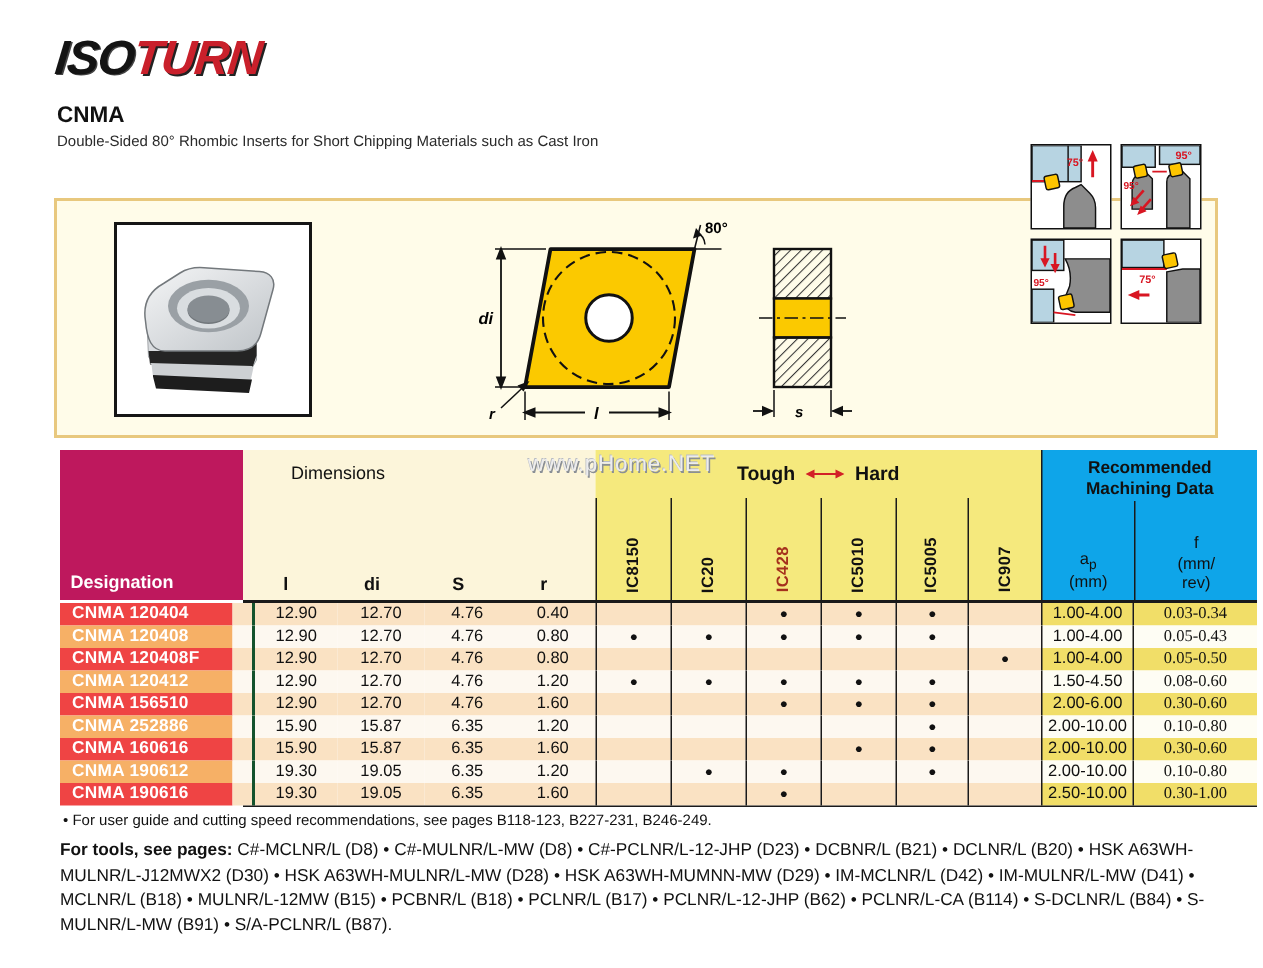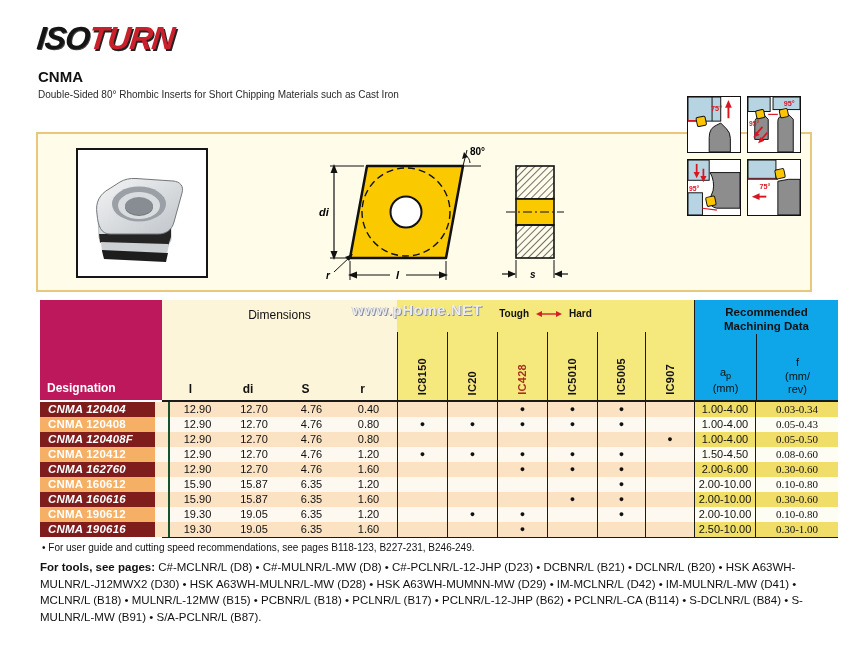--- a/index.html
+++ b/index.html
@@ -22,36 +22,36 @@
   .photo-box{left:76px;top:148px;width:128px;height:126px;background:#fff;
              border:2px solid #151515;}
   .drawing{left:318px;top:142px;width:250px;height:142px;}
 
   
   .appdiag{width:54px;height:57px;background:#fff;border:1.5px solid #111;box-sizing:border-box;}
   .d1{left:687px;top:96px;} .d2{left:747px;top:96px;}
   .d3{left:687px;top:159px;} .d4{left:747px;top:159px;}
 
   
-  .watermark{left:352px;top:301px;font-size:15px;font-weight:bold;letter-spacing:.5px;
+  .watermark{left:352px;top:301px;font-size:15px;font-weight:normal;letter-spacing:.5px;
              color:#ececee;text-shadow:1px 1px 0 #8a8f96,-0.5px -0.5px 0 #b9bdc3;z-index:6;}
 
   
   .cat-table{left:40px;top:300px;width:798px;height:238px;}
   .thead{position:absolute;left:0;top:0;width:798px;height:100px;}
   .th-desig{position:absolute;left:0;top:0;width:122px;height:100px;background:#be185d;}
   .th-desig-label{position:absolute;left:7px;bottom:5px;color:#fff;font-weight:bold;font-size:12px;}
   .th-dims{position:absolute;left:122px;top:0;width:235px;height:100px;background:#fcf5da;}
-  .th-dims-title{position:absolute;left:0;top:8px;width:100%;text-align:center;font-size:12px;font-weight:500;}
+  .th-dims-title{position:absolute;left:0;top:8px;width:100%;font-size:12px;font-weight:500;padding-left:32px;}
   .dim-letters{position:absolute;left:0;bottom:4px;width:100%;display:flex;}
   .dim-letter{text-align:center;font-weight:bold;font-size:12px;}
   .dl-l{width:57px;} .dl-di{width:58px;} .dl-s{width:57px;} .dl-r{width:57px;}
   .th-grades{position:absolute;left:357px;top:0;width:297px;height:100px;background:#f5e97d;}
   .tough-hard{position:absolute;left:0;top:8px;width:100%;display:flex;justify-content:center;
-              align-items:center;gap:7px;font-size:10px;font-weight:600;}
+              align-items:center;gap:7px;font-size:13px;font-weight:600;}
   .grade-cells{position:absolute;left:0;top:0;width:100%;height:100px;display:flex;}
   .grade-cell{position:relative;height:100px;box-sizing:border-box;}
   .gc1,.gc2,.gc3,.gc4{width:50px;} .gc5{width:48px;} .gc6{width:49px;}
   .grade-vline{position:absolute;left:0;top:32px;bottom:0;width:1px;background:#1a1a1a;}
   .grade-label{position:absolute;bottom:5px;left:50%;transform:translateX(-50%) rotate(180deg);
                writing-mode:vertical-rl;font-size:11px;font-weight:bold;letter-spacing:.3px;color:#111;}
   .grade-label.hl{color:#a5301d;}
   .th-rec{position:absolute;left:654px;top:0;width:144px;height:100px;background:#0ea5e9;
           border-left:1px solid #1a1a1a;box-sizing:border-box;}
   .rec-title{position:absolute;left:0;top:5px;width:100%;text-align:center;
@@ -66,21 +66,21 @@
   .row{display:flex;height:15px;}
   .row>div{box-sizing:border-box;line-height:15px;}
   .c-desig{width:115px;color:#fff;font-weight:bold;font-size:11.5px;padding-left:8px;letter-spacing:.2px;}
   .c-gap{width:13px;}
   .c-dim{text-align:center;font-size:11px;}
   .cd-l{width:57px;border-left:2px solid #14532d;} .cd-di{width:58px;} .cd-s{width:57px;} .cd-r{width:57px;}
   .c-grade{border-left:1px solid #1a1a1a;text-align:center;font-size:9px;}
   .cg1,.cg2,.cg3,.cg4{width:50px;} .cg5{width:48px;} .cg6{width:49px;}
   .c-ap{width:61px;border-left:1px solid #1a1a1a;text-align:center;font-size:11px;}
   .c-f{width:83px;border-left:1px solid #1a1a1a;text-align:center;font-size:11px;font-family:Liberation Serif, serif;}
-  .row.odd .c-desig{background:#7f1d1d;font-style:italic;}
+  .row.odd .c-desig{background:#ef4444;}
   .row.even .c-desig{background:#f6b066;}
   .row.odd .c-gap,.row.odd .c-dim,.row.odd .c-grade{background:#fae2c3;}
   .row.even .c-gap,.row.even .c-dim,.row.even .c-grade{background:#fdf8f0;}
   .row.odd .c-ap,.row.odd .c-f{background:#f1de68;}
   .row.even .c-ap,.row.even .c-f{background:#fefdf4;}
 
   .footnote{left:42px;top:542px;font-size:10px;color:#111;}
   .tools{left:40px;top:559px;width:770px;font-size:11.5px;line-height:1.45;color:#111;}
   .tools b{font-weight:bold;}
   svg text{font-family:"Liberation Sans",sans-serif;}
@@ -351,37 +351,37 @@
         <div class="c-grade cg1">●</div>
           <div class="c-grade cg2">●</div>
           <div class="c-grade cg3">●</div>
           <div class="c-grade cg4">●</div>
           <div class="c-grade cg5">●</div>
           <div class="c-grade cg6"></div>
         <div class="c-ap">1.50-4.50</div>
           <div class="c-f">0.08-0.60</div>
       </div>
       <div class="row odd">
-        <div class="c-desig">CNMA 162760</div>
+        <div class="c-desig">CNMA 156510</div>
           <div class="c-gap"></div>
         <div class="c-dim cd-l">12.90</div>
           <div class="c-dim cd-di">12.70</div>
           <div class="c-dim cd-s">4.76</div>
           <div class="c-dim cd-r">1.60</div>
         <div class="c-grade cg1"></div>
           <div class="c-grade cg2"></div>
           <div class="c-grade cg3">●</div>
           <div class="c-grade cg4">●</div>
           <div class="c-grade cg5">●</div>
           <div class="c-grade cg6"></div>
         <div class="c-ap">2.00-6.00</div>
           <div class="c-f">0.30-0.60</div>
       </div>
       <div class="row even">
-        <div class="c-desig">CNMA 160612</div>
+        <div class="c-desig">CNMA 252886</div>
           <div class="c-gap"></div>
         <div class="c-dim cd-l">15.90</div>
           <div class="c-dim cd-di">15.87</div>
           <div class="c-dim cd-s">6.35</div>
           <div class="c-dim cd-r">1.20</div>
         <div class="c-grade cg1"></div>
           <div class="c-grade cg2"></div>
           <div class="c-grade cg3"></div>
           <div class="c-grade cg4"></div>
           <div class="c-grade cg5">●</div>

